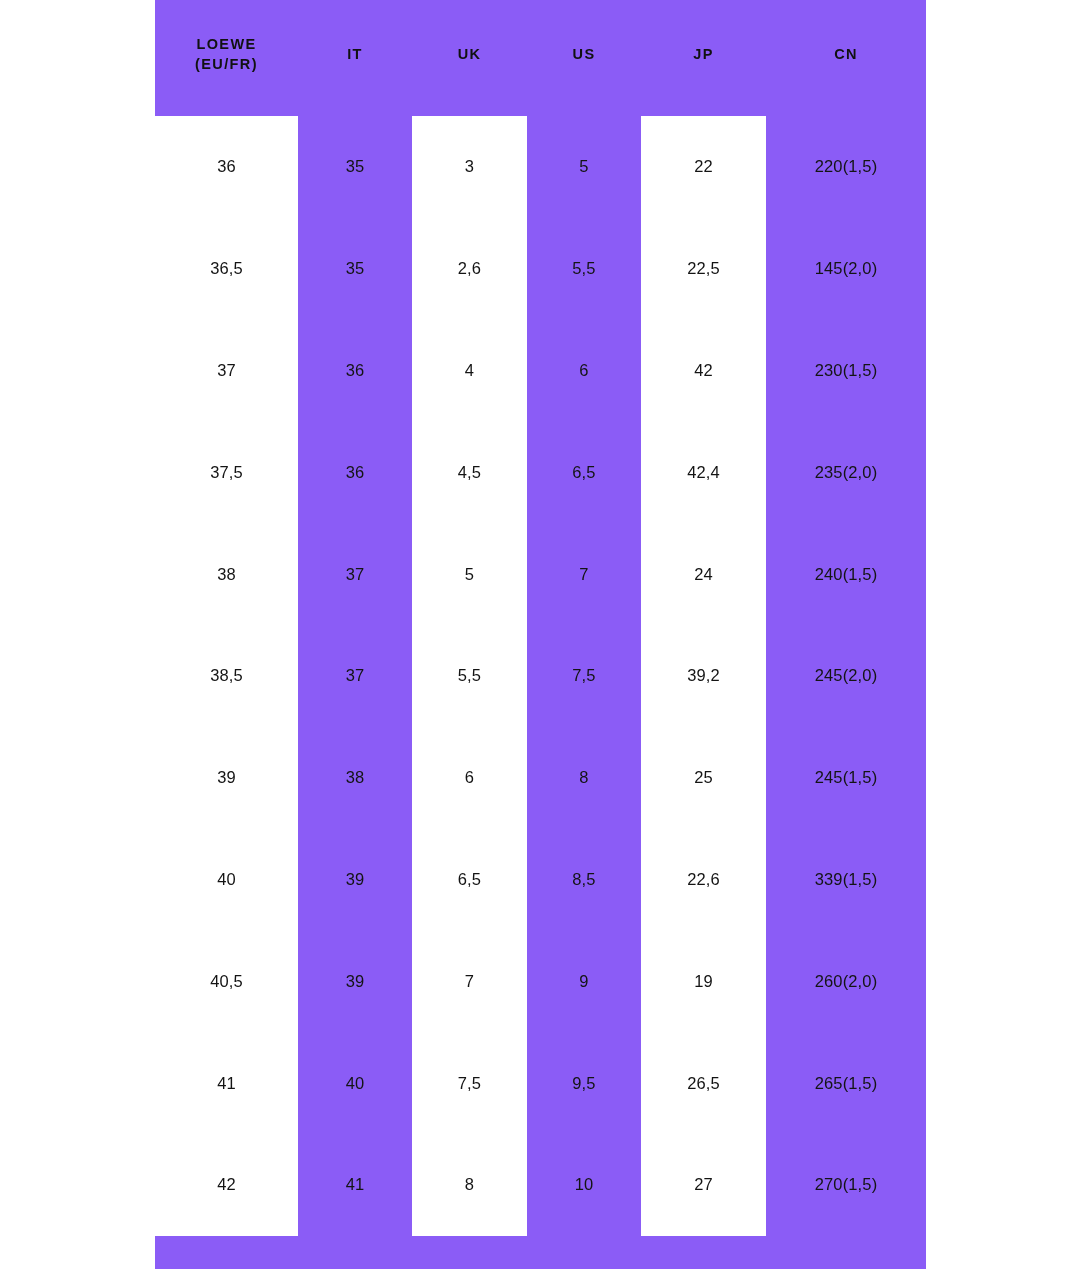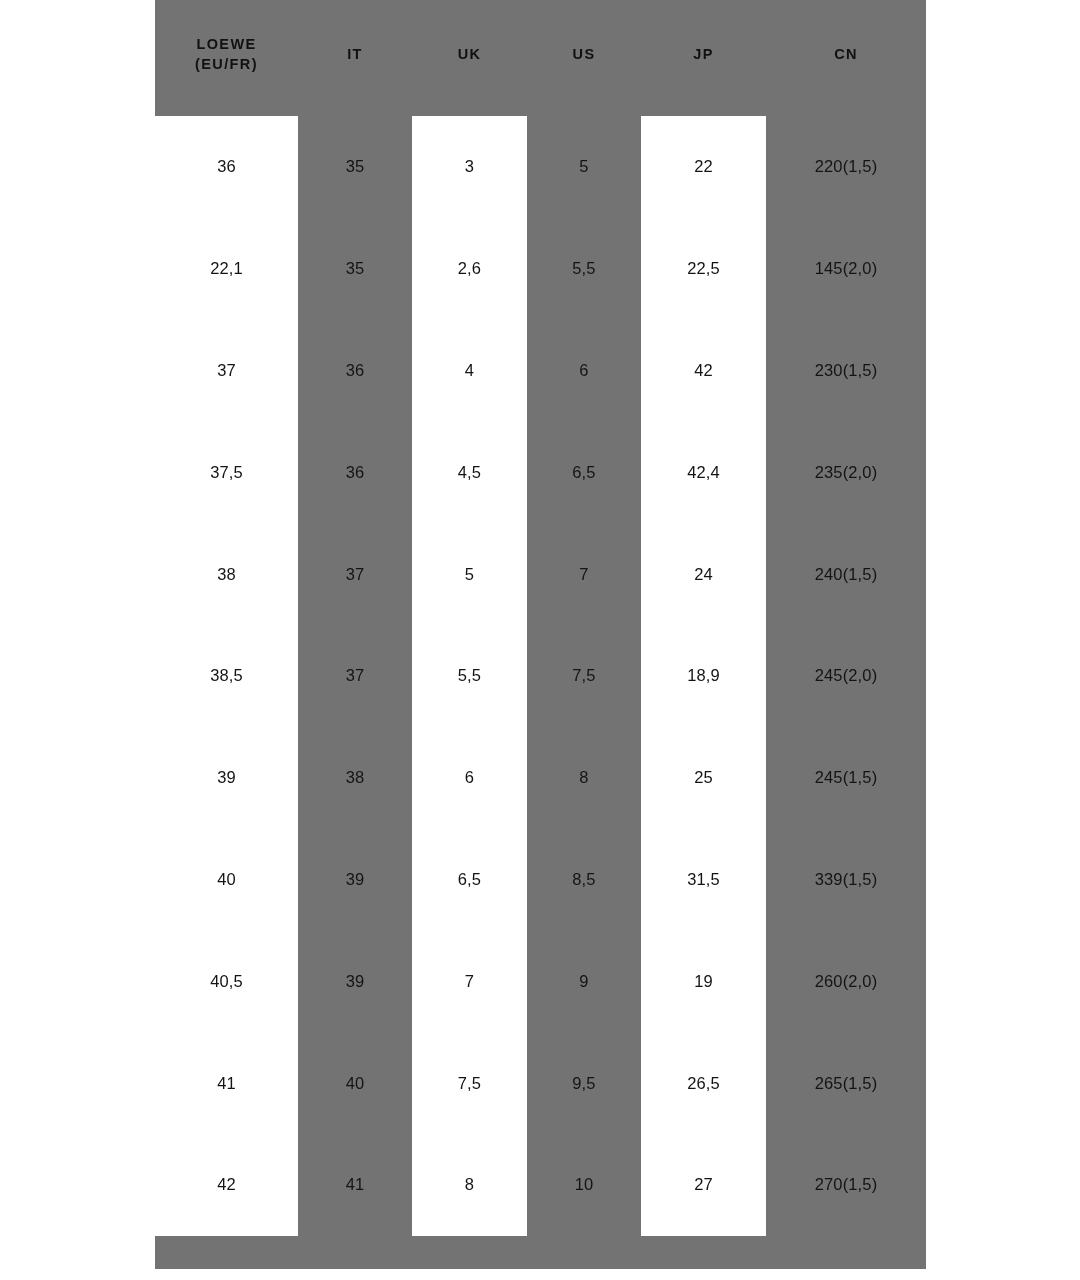--- a/index.html
+++ b/index.html
@@ -14,21 +14,21 @@
     -webkit-font-smoothing: antialiased;
   }
 
   
   .size-chart {
     position: absolute;
     left: 155px;
     top: 0px;
     width: 771px;
     height: 1269px;
-    background: #737373;
+    background: #8b5cf6;
     overflow: hidden;
   }
 
   
   .band {
     position: absolute;
     top: 116px;
     height: 1120px;
     background: #ffffff;
   }
@@ -100,21 +100,21 @@
     <div class="data-row">
       <div class="cell data-cell">36</div>
       <div class="cell data-cell">35</div>
       <div class="cell data-cell">3</div>
       <div class="cell data-cell">5</div>
       <div class="cell data-cell">22</div>
       <div class="cell data-cell">220(1,5)</div>
     </div>
 
     <div class="data-row">
-      <div class="cell data-cell">22,1</div>
+      <div class="cell data-cell">36,5</div>
       <div class="cell data-cell">35</div>
       <div class="cell data-cell">2,6</div>
       <div class="cell data-cell">5,5</div>
       <div class="cell data-cell">22,5</div>
       <div class="cell data-cell">145(2,0)</div>
     </div>
 
     <div class="data-row">
       <div class="cell data-cell">37</div>
       <div class="cell data-cell">36</div>
@@ -140,39 +140,39 @@
       <div class="cell data-cell">7</div>
       <div class="cell data-cell">24</div>
       <div class="cell data-cell">240(1,5)</div>
     </div>
 
     <div class="data-row">
       <div class="cell data-cell">38,5</div>
       <div class="cell data-cell">37</div>
       <div class="cell data-cell">5,5</div>
       <div class="cell data-cell">7,5</div>
-      <div class="cell data-cell">18,9</div>
+      <div class="cell data-cell">39,2</div>
       <div class="cell data-cell">245(2,0)</div>
     </div>
 
     <div class="data-row">
       <div class="cell data-cell">39</div>
       <div class="cell data-cell">38</div>
       <div class="cell data-cell">6</div>
       <div class="cell data-cell">8</div>
       <div class="cell data-cell">25</div>
       <div class="cell data-cell">245(1,5)</div>
     </div>
 
     <div class="data-row">
       <div class="cell data-cell">40</div>
       <div class="cell data-cell">39</div>
       <div class="cell data-cell">6,5</div>
       <div class="cell data-cell">8,5</div>
-      <div class="cell data-cell">31,5</div>
+      <div class="cell data-cell">22,6</div>
       <div class="cell data-cell">339(1,5)</div>
     </div>
 
     <div class="data-row">
       <div class="cell data-cell">40,5</div>
       <div class="cell data-cell">39</div>
       <div class="cell data-cell">7</div>
       <div class="cell data-cell">9</div>
       <div class="cell data-cell">19</div>
       <div class="cell data-cell">260(2,0)</div>

